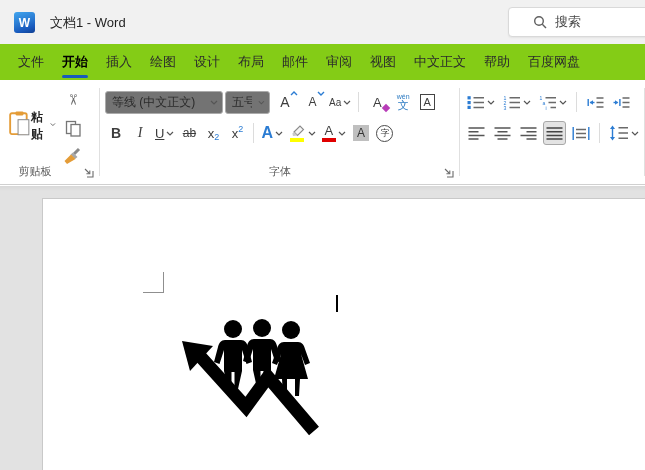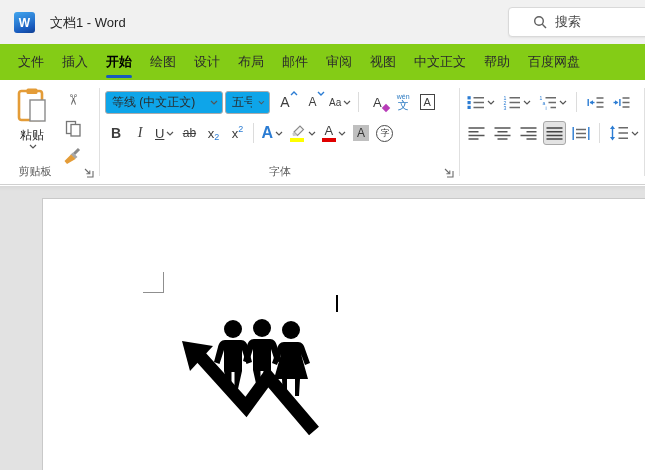--- a/index.html
+++ b/index.html
@@ -32,31 +32,31 @@
     border-bottom:1px solid #d0d0d0; display:flex; }
   .rgroup { position:relative; height:100%; flex:0 0 auto; }
   .rgroup::after { content:""; position:absolute; right:0; top:8px; bottom:8px; width:1px; background:#e0e0e0; }
   .grouplabel { position:absolute; bottom:5px; left:0; right:0; text-align:center;
     font-size:11px; color:#5c5c5c; }
   .launcher { position:absolute; right:5px; bottom:5px; width:13px; height:13px;
     display:flex; align-items:center; justify-content:center; }
 
   .g-clip { width:100px; }
   .paste-btn { position:absolute; left:8px; top:8px; width:48px; height:72px; border-radius:3px;
-    display:flex; flex-direction:column; align-items:center; }
+    display:flex; flex-direction:row; align-items:center;font-weight:bold; }
   .paste-btn .plabel { font-size:12px; color:#262626; margin-top:3px; }
   .smallcol { position:absolute; left:60px; top:8px; display:flex; flex-direction:column; gap:4px; }
   .sbtn { width:26px; height:24px; border-radius:3px; display:flex; align-items:center; justify-content:center; }
   .cut-glyph { font-size:15px; color:#6d6d6d; transform:rotate(90deg); display:inline-block; }
 
   .g-font { width:360px; }
   .g-para { flex:1 1 auto; overflow:hidden; }
   .rrow { display:flex; align-items:center; height:28px; margin:0 4px 0 5px; gap:2px; }
   .rrow.r1 { margin-top:8px; }
-  .combo { height:23px; background:#0ea5e9; border:1px solid #ababab; border-radius:3px;
+  .combo { height:23px; background:#737373; border:1px solid #ababab; border-radius:3px;
     display:flex; align-items:center; font-size:12px; color:#2a2a2a; padding:0 4px 0 6px; gap:4px; }
   .combo .cval { flex:1 1 auto; white-space:nowrap; overflow:hidden; }
   .combo-name { width:118px; }
   .combo-size { width:45px; }
   .ibtn { position:relative; min-width:22px; height:24px; border-radius:3px;
     display:flex; align-items:center; justify-content:center; padding:0 2px; color:#3d3d3d; }
   .vsep { width:1px; height:20px; background:#dcdcdc; margin:0 3px; flex:0 0 auto; }
   .Alet { font-size:14px; }
   .caret-abs { position:absolute; top:1px; right:0; }
   .chev { margin-left:2px; }
@@ -111,22 +111,22 @@
       <svg width="14" height="14" viewBox="0 0 14 14">
         <circle cx="6" cy="6" r="4.3" fill="none" stroke="#5f5f5f" stroke-width="1.4"></circle>
         <line x1="9.3" y1="9.3" x2="13" y2="13" stroke="#5f5f5f" stroke-width="1.4"></line>
       </svg>
       <span>搜索</span>
     </div>
   </div>
 
   <div class="tabrow">
     <div class="tab">文件</div>
+    <div class="tab active">开始</div>
     <div class="tab">插入</div>
-    <div class="tab active">开始</div>
     <div class="tab">绘图</div>
     <div class="tab">设计</div>
     <div class="tab">布局</div>
     <div class="tab">邮件</div>
     <div class="tab">审阅</div>
     <div class="tab">视图</div>
     <div class="tab">中文正文</div>
     <div class="tab">帮助</div>
     <div class="tab">百度网盘</div>
   </div>

